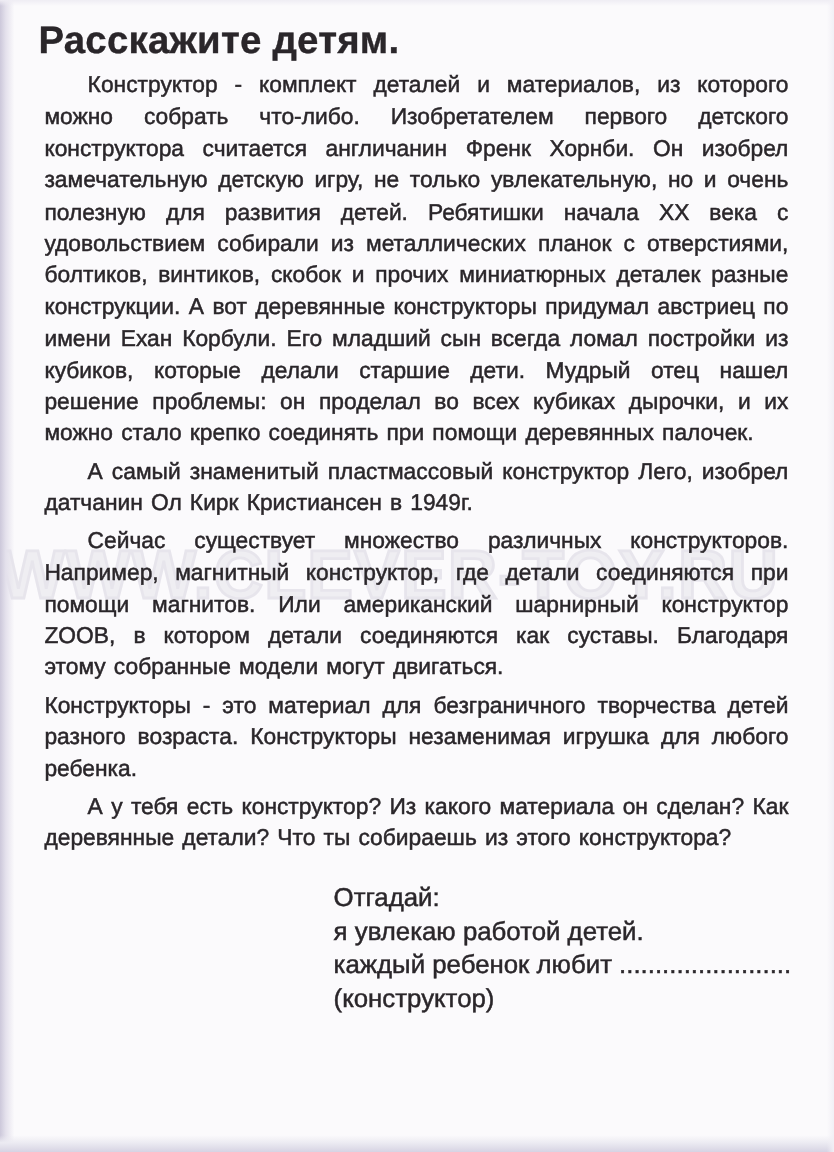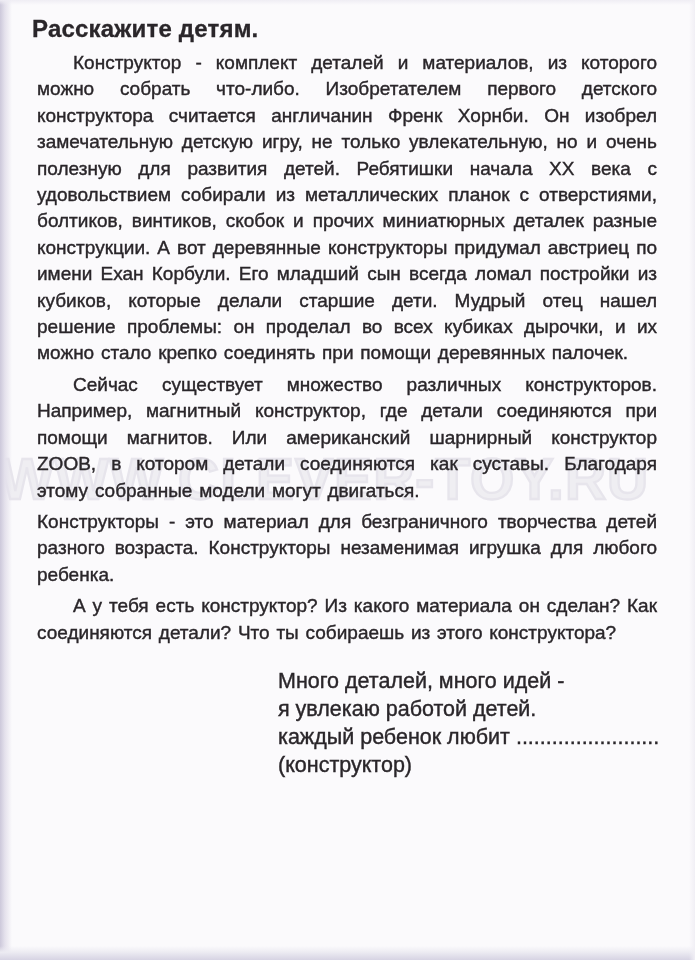--- a/index.html
+++ b/index.html
@@ -34,21 +34,21 @@
     -webkit-text-stroke:2.3px var(--wm);
     text-shadow:0 0 1px var(--wm);
     z-index:1;user-select:none;
   }
 
   .content{
     position:absolute;left:32px;top:15px;width:630px;
     color:var(--ink);z-index:2;
   }
   .title{
-    font-size:24px;font-weight:bold;letter-spacing:0.2px;
+    font-size:32px;font-weight:bold;letter-spacing:0.2px;
     margin:0 0 7px 0;
     -webkit-text-stroke:0.3px currentColor;
   }
   .para{
     margin:5px;font-size:19px;line-height:26.4px;
     text-align:justify;word-spacing:1.5px;
     -webkit-text-stroke:0.4px currentColor;
   }
   .para.indent{text-indent:36px;}
   .riddle{
@@ -61,28 +61,29 @@
 </head>
 <body>
 
 <div class="page">
   <div class="watermark">WWW.CLEVER-TOY.RU</div>
 
   <div class="content">
     <h1 class="title">Расскажите детям.</h1>
     <div>
         <p class="para indent">Конструктор - комплект деталей и материалов, из которого можно собрать что-либо. Изобретателем первого детского конструктора считается англичанин Френк Хорнби. Он изобрел замечательную детскую игру, не только увлекательную, но и очень полезную для развития детей. Ребятишки начала ХХ века с удовольствием собирали из металлических планок с отверстиями, болтиков, винтиков, скобок и прочих миниатюрных деталек разные конструкции. А вот деревянные конструкторы придумал австриец по имени Ехан Корбули. Его младший сын всегда ломал постройки из кубиков, которые делали старшие дети. Мудрый отец нашел решение проблемы: он проделал во всех кубиках дырочки, и их можно стало крепко соединять при помощи деревянных палочек.</p>
+        <p class="para indent">А самый знаменитый пластмассовый конструктор Лего, изобрел датчанин Ол Кирк Кристиансен в 1949г.</p>
         <p class="para indent">Сейчас существует множество различных конструкторов. Например, магнитный конструктор, где детали соединяются при помощи магнитов. Или американский шарнирный конструктор ZOOB, в котором детали соединяются как суставы. Благодаря этому собранные модели могут двигаться.</p>
         <p class="para">Конструкторы - это материал для безграничного творчества детей разного возраста. Конструкторы незаменимая игрушка для любого ребенка.</p>
-        <p class="para indent">А у тебя есть конструктор? Из какого материала он сделан? Как соединяются детали? Что ты собираешь из этого конструктора?</p>
+        <p class="para indent">А у тебя есть конструктор? Из какого материала он сделан? Как деревянные детали? Что ты собираешь из этого конструктора?</p>
       </div>
 
     <div class="riddle">
+      <div>Отгадай:</div>
       <div>
-          <div>Много деталей, много идей -</div>
           <div>я увлекаю работой детей.</div>
           <div>каждый ребенок любит ........................</div>
           <div>(конструктор)</div>
         </div>
     </div>
   </div>
 
   <div class="edge edge-left"></div>
   <div class="edge edge-bottom"></div>
   <div class="edge edge-top"></div>

